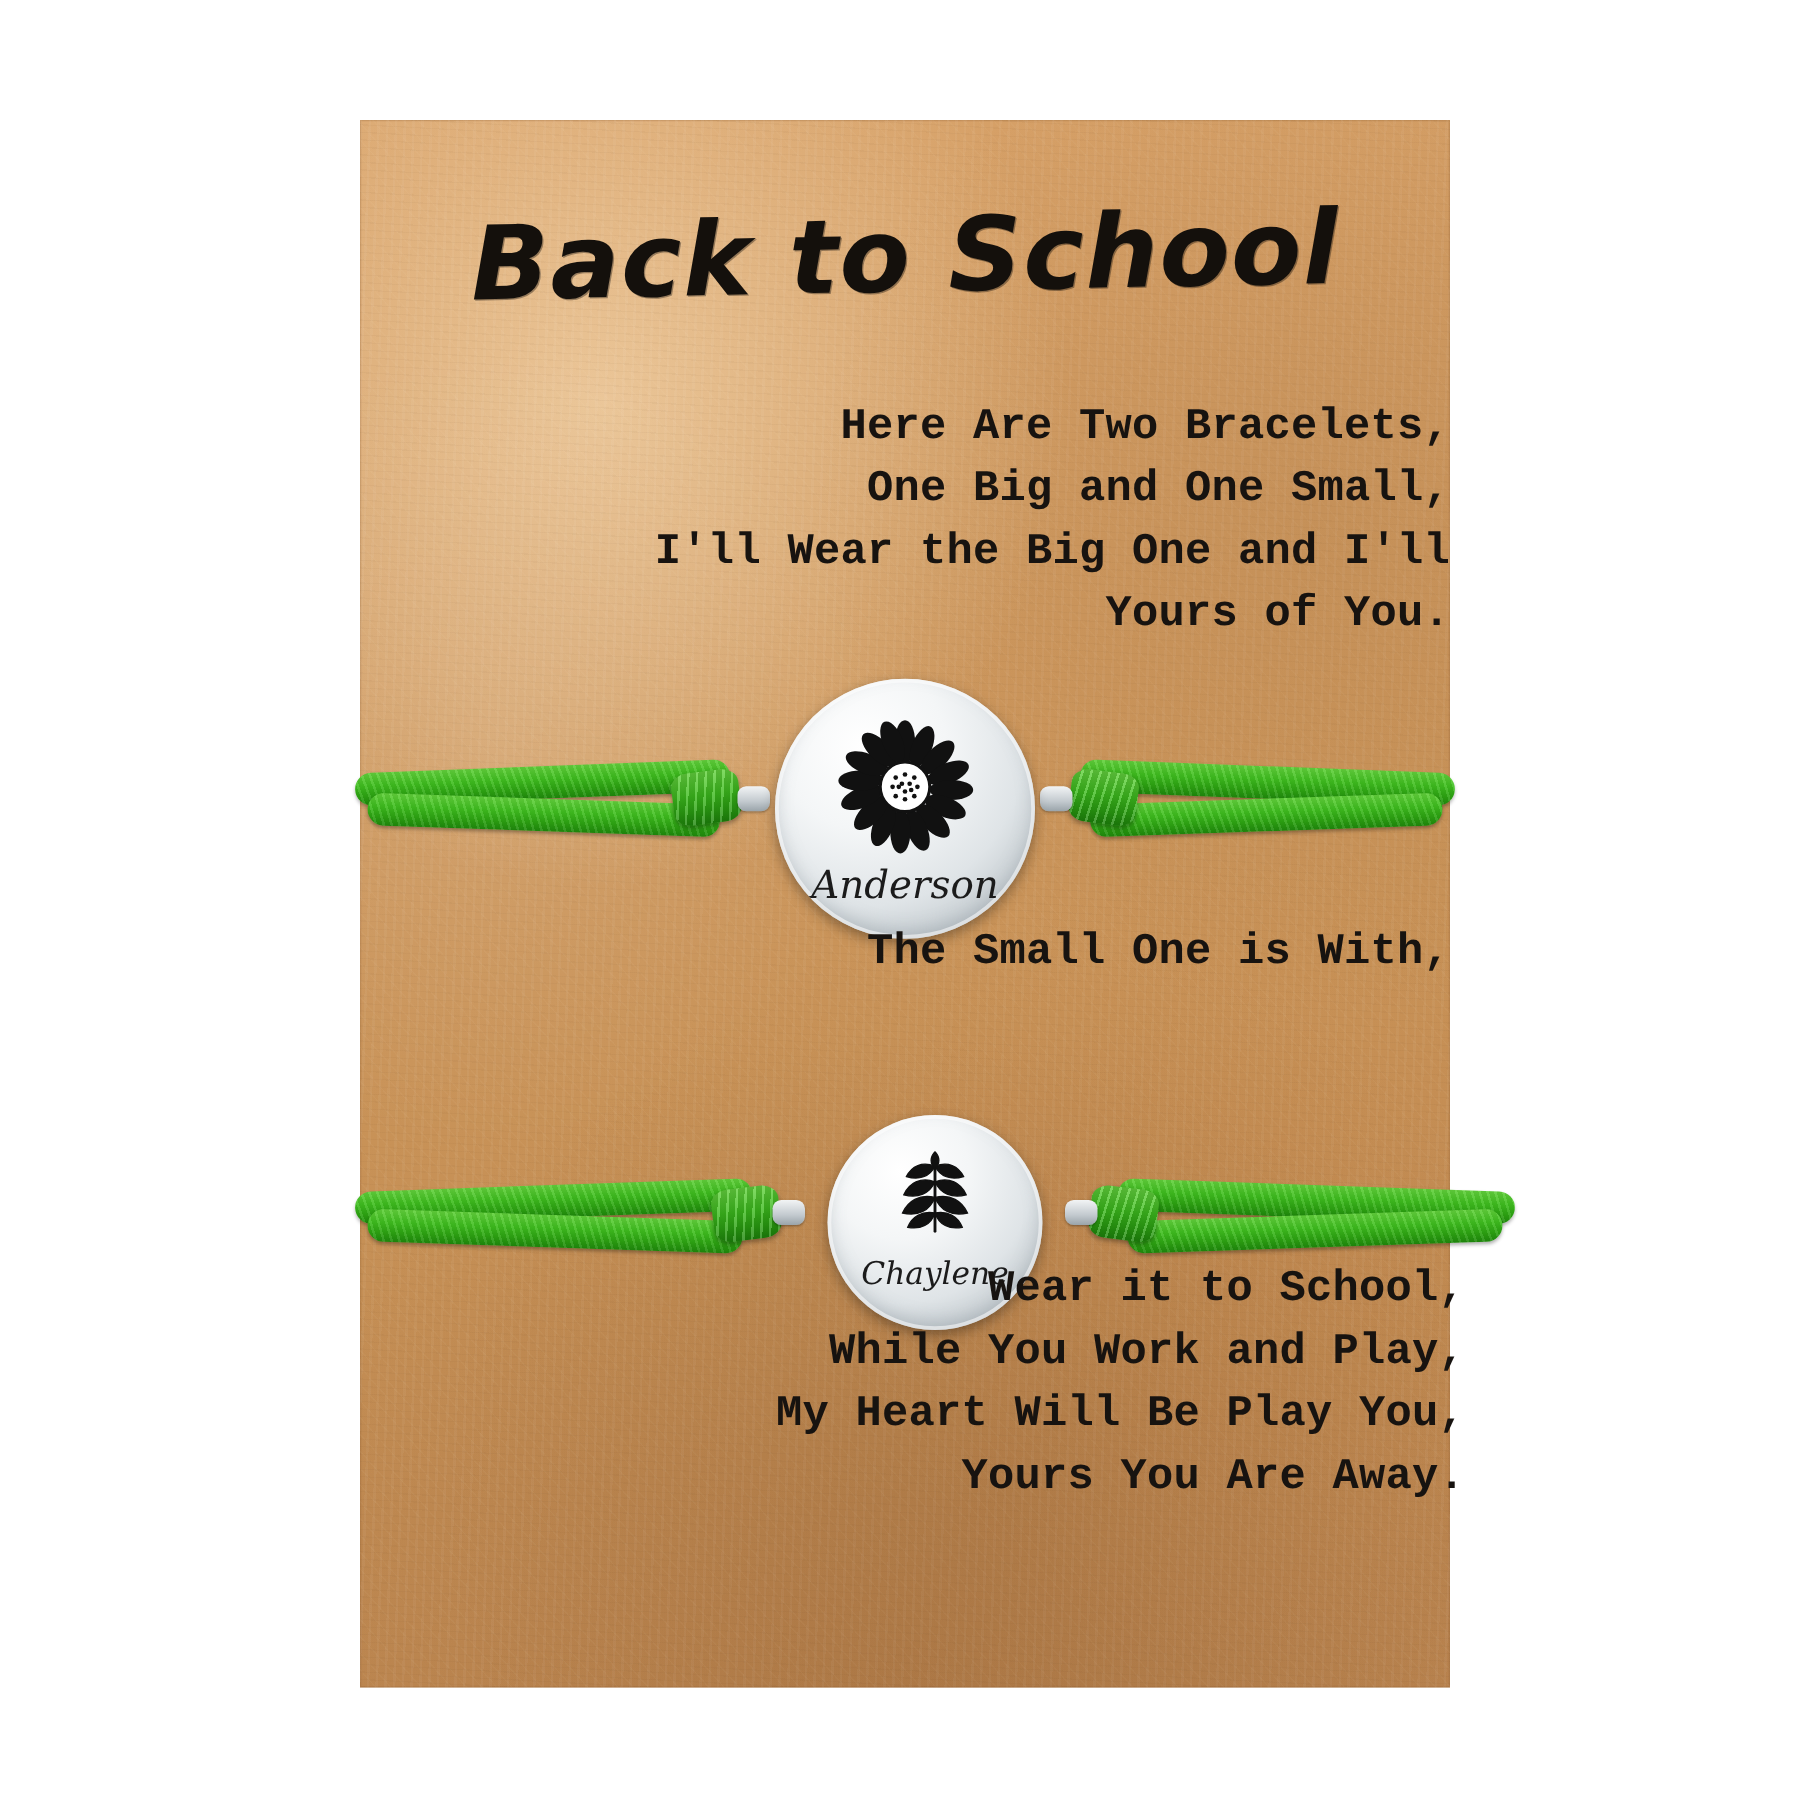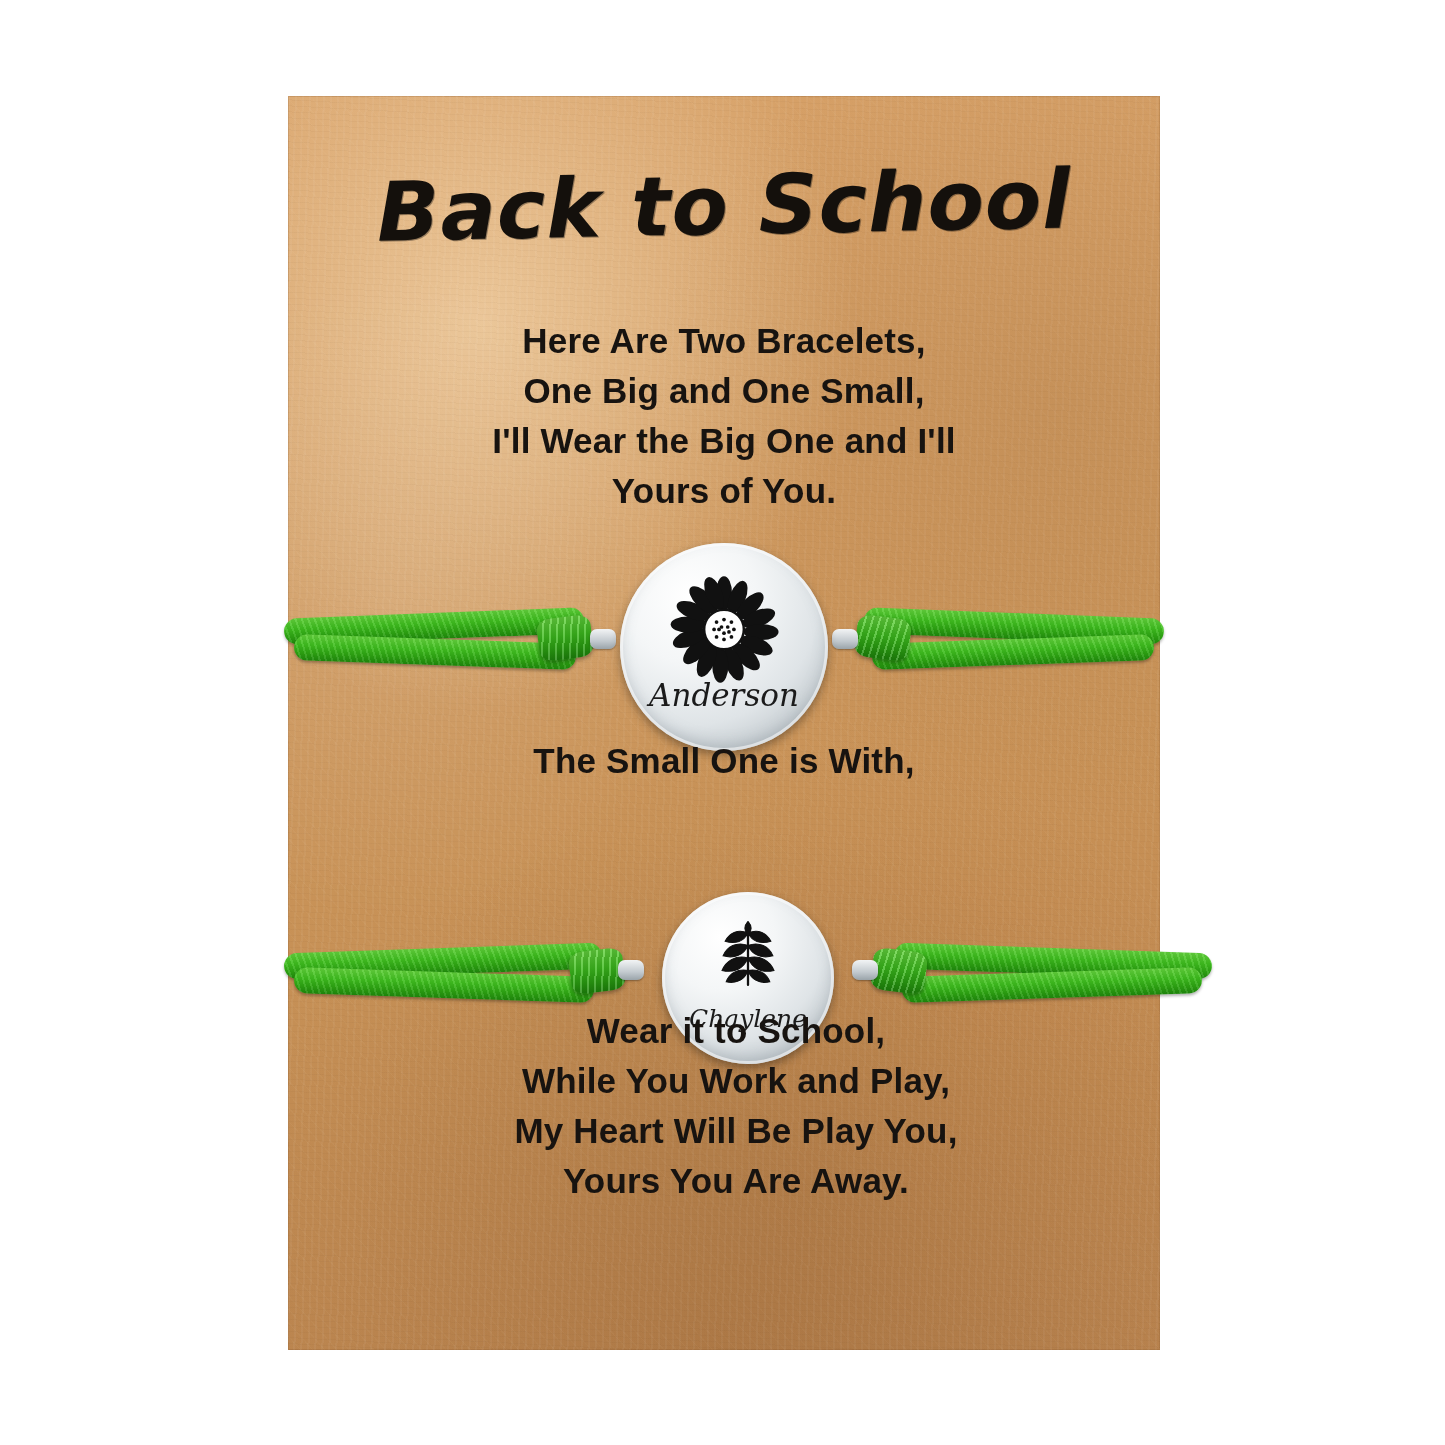--- a/index.html
+++ b/index.html
@@ -78,23 +78,23 @@
     letter-spacing: 1px;
     color: #14100c;
     transform: rotate(-1.1deg);
     text-shadow: 1px 1px 0 rgba(0,0,0,0.35);
   }
 
   .verse {
     position: absolute;
     left: 0;
     width: 100%;
-    text-align: center;
+    text-align: right;
     color: #171310;
-    font-family: Liberation Sans, sans-serif;
+    font-family: Liberation Mono, monospace;
     font-weight: bold;
     font-size: 35px;
     line-height: 50px;
     letter-spacing: 0.2px;
   }
   #verse1 { top: 220px; }
   #verse2 { top: 640px; }
   #verse3 { top: 910px; margin-left: 12px; }
 
   .verse .line { display: block; white-space: pre; }
@@ -237,21 +237,21 @@
                 <circle cx="44" cy="58" r="1.5"></circle>
                   <circle cx="42" cy="52" r="1.5"></circle>
                 <circle cx="48" cy="50" r="1.5"></circle>
                   <circle cx="53" cy="50" r="1.5"></circle>
                 <circle cx="50" cy="55" r="1.5"></circle>
                   <circle cx="46" cy="52" r="1.5"></circle>
                 <circle cx="54" cy="54" r="1.5"></circle>
               </g>
             </g>
           </svg>
-          <div class="engrave-name" style="top:134px; font-size:31px;">Anderson</div>
+          <div class="engrave-name" style="top:147px; font-size:31px;">Anderson</div>
         </div>
       </div>
 
       <div class="verse" id="verse2">
         <span class="line">The Small One is With,</span>
       </div>
 
       <div class="bracelet" id="bracelet-bottom">
 
         <div class="cord" style="left:-4px; top:82px; width:318px; transform:rotate(-2.0deg);"></div>

